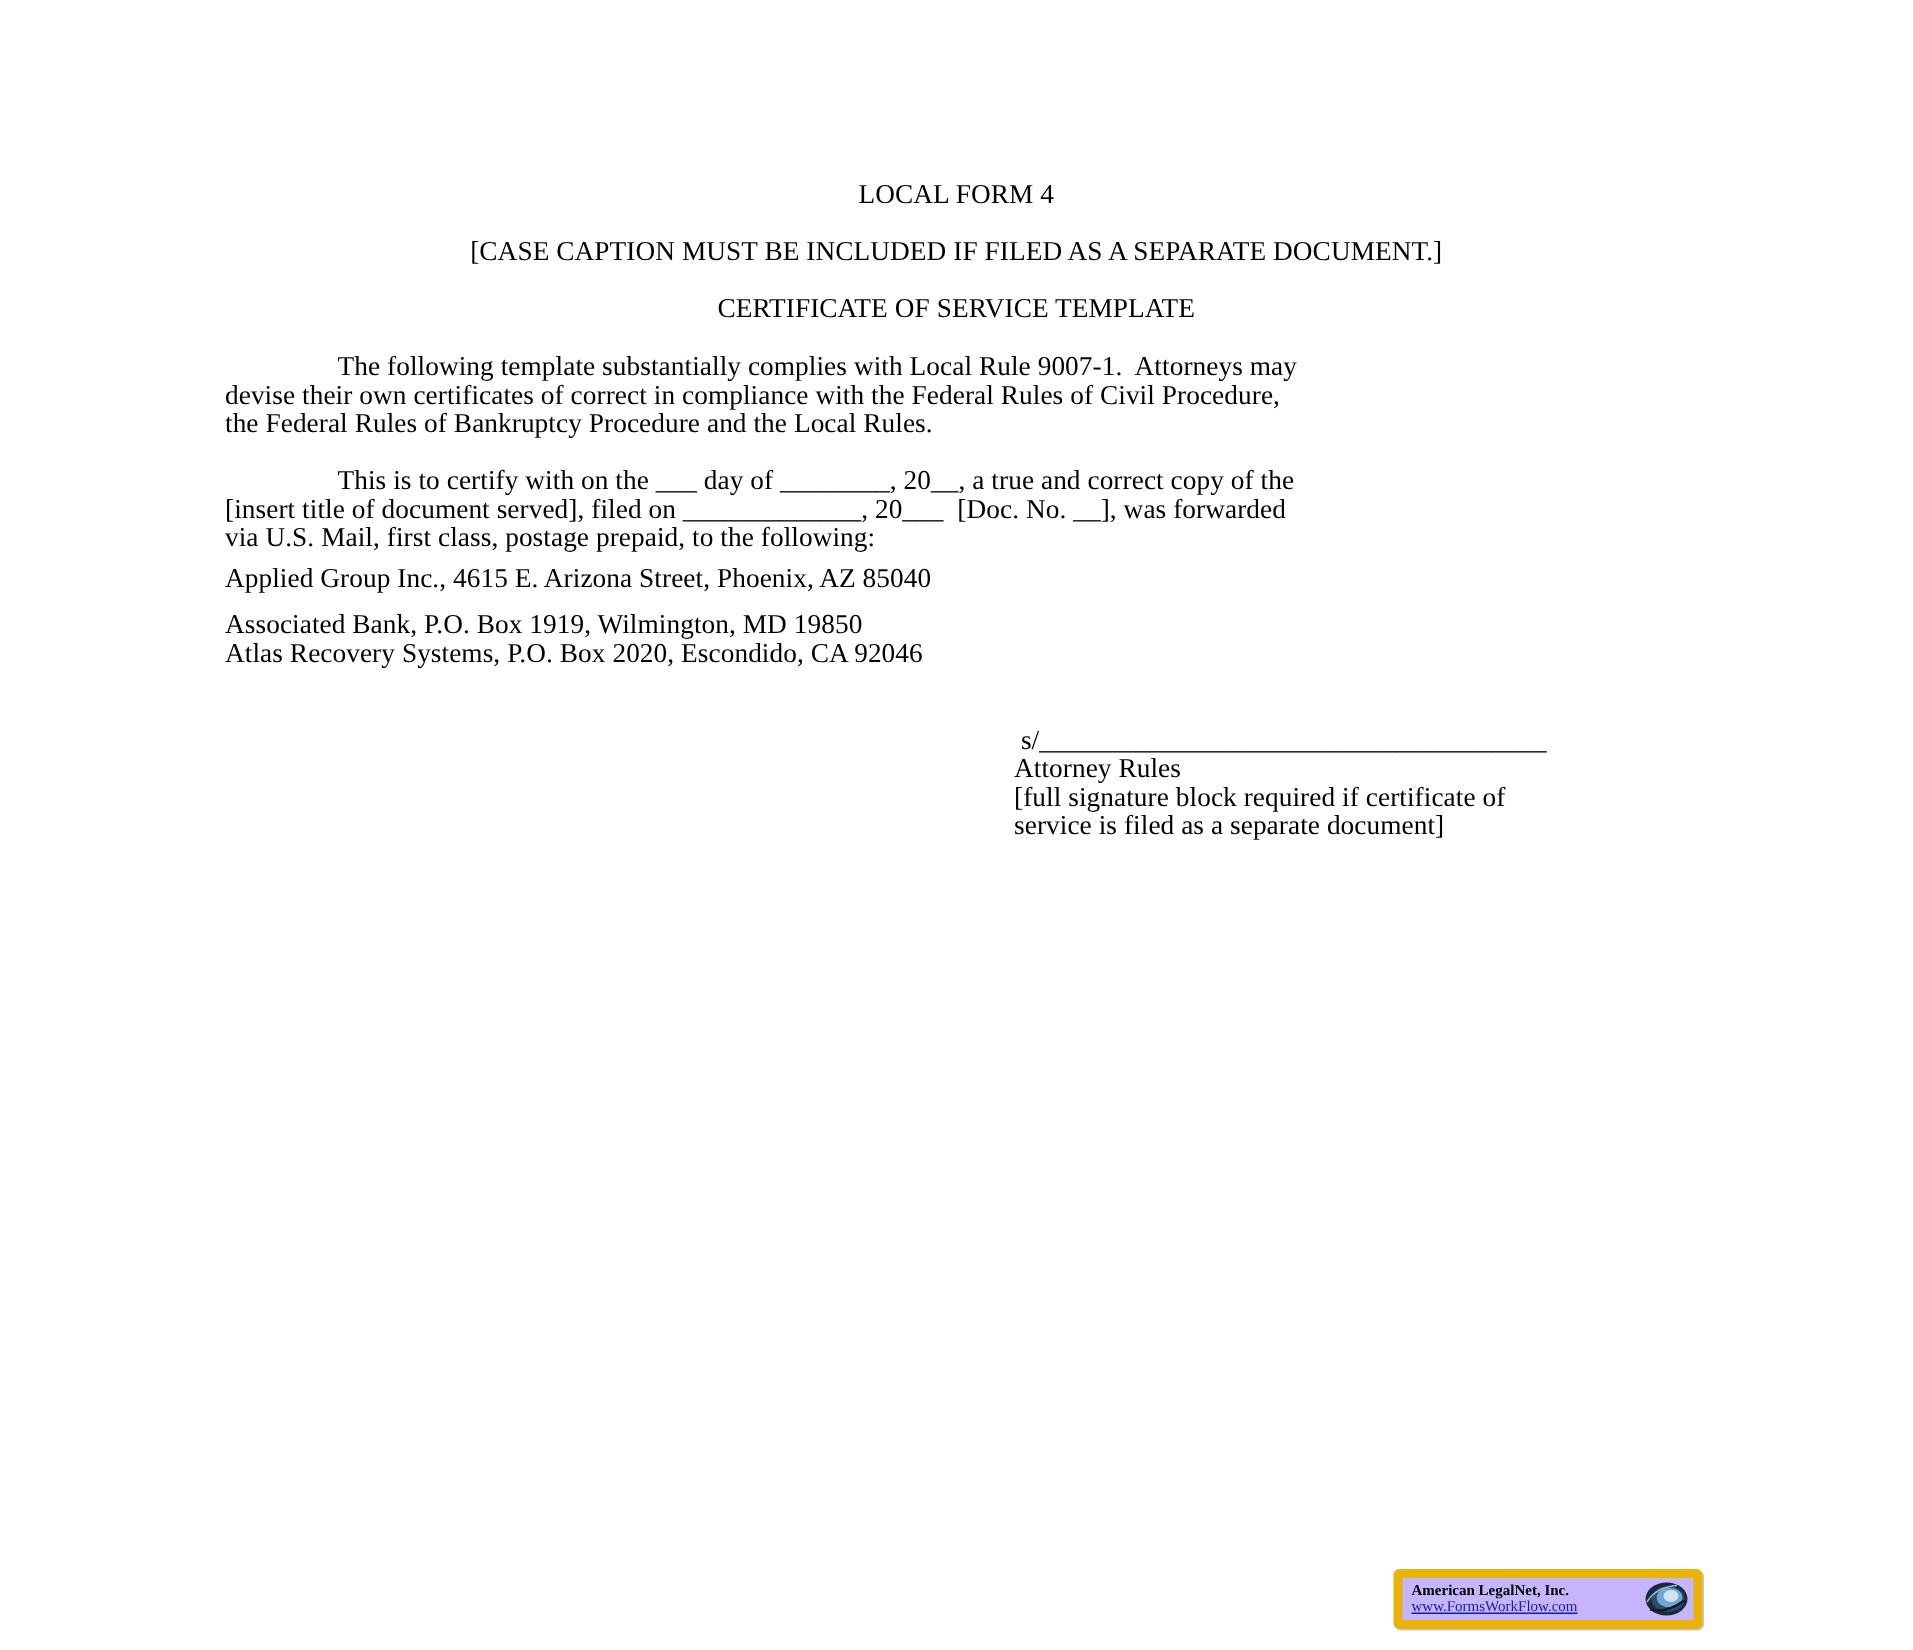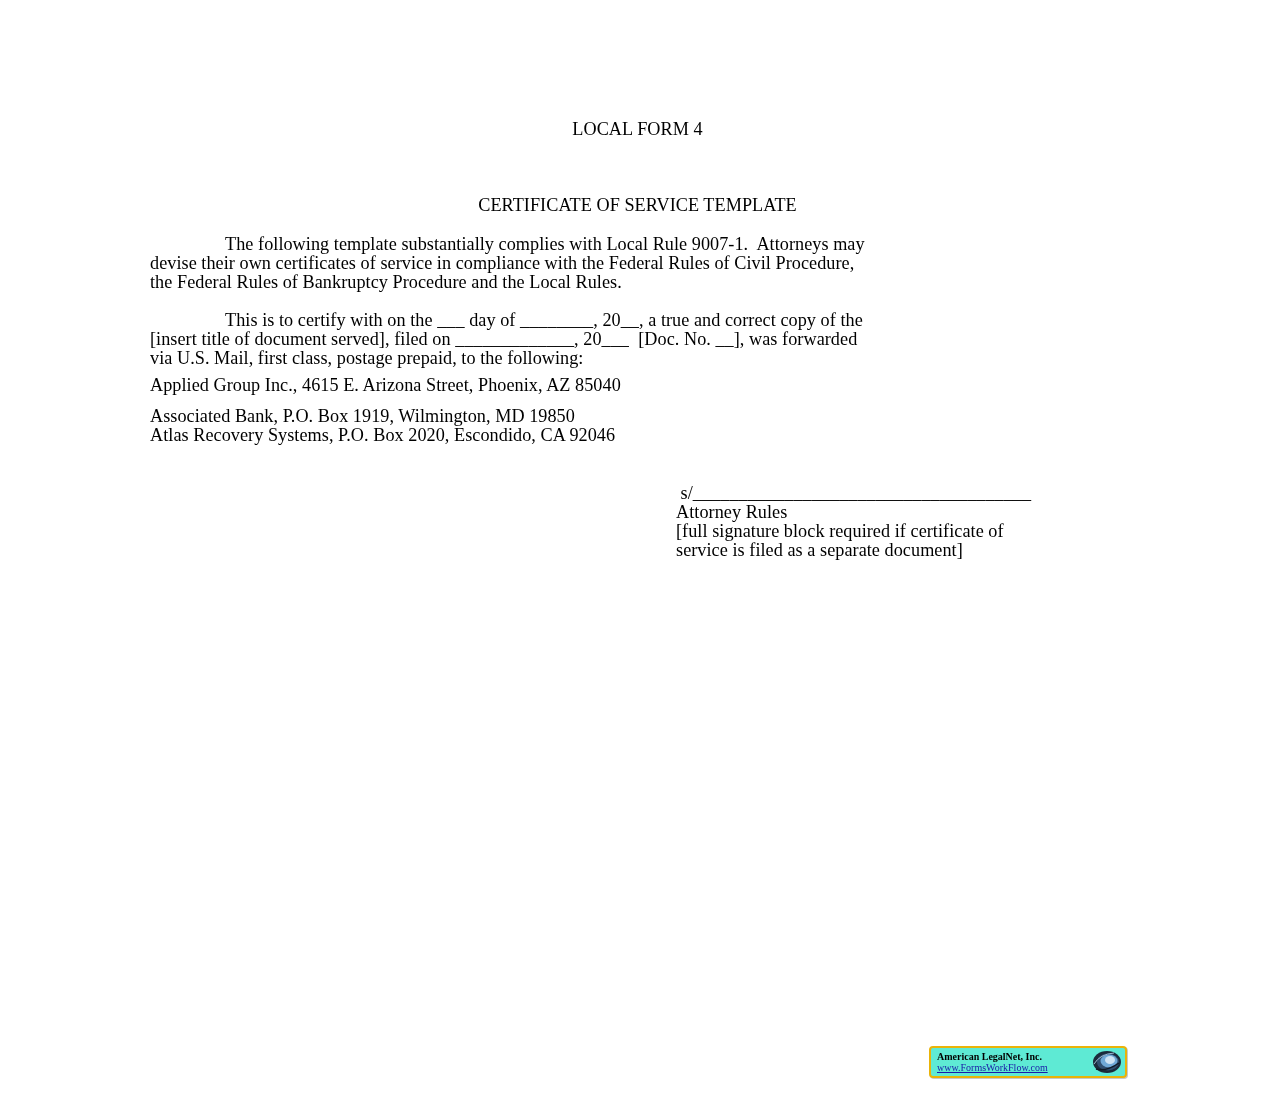--- a/index.html
+++ b/index.html
@@ -38,23 +38,23 @@
     .indent { left: 225px; }
     .sig-col { left: 676px; }
 
     
     .badge {
       position: absolute;
       left: 929px;
       top: 1046px;
       width: 194px;
       height: 28px;
-      border: 2px solid #eab308;
+      border: 6px solid #eab308;
       border-radius: 4px;
-      background: #5eead4;
+      background: #c4b5fd;
       box-shadow: 1px 1px 0 #c8c8c8;
     }
     .badge-company {
       position: absolute;
       left: 6px;
       top: 3px;
       font-family: "Liberation Serif", serif;
       font-weight: bold;
       font-size: 10px;
       line-height: 11px;
@@ -80,26 +80,27 @@
       height: 24px;
     }
   </style>
 </head>
 <body>
 
 <div class="page">
 
   <div class="line center" style="top:120px;">LOCAL FORM 4</div>
 
+  <div class="line center" style="top:158px;">[CASE CAPTION MUST BE INCLUDED IF FILED AS A SEPARATE DOCUMENT.]</div>
 
   <div class="line center" style="top:196px;">CERTIFICATE OF SERVICE TEMPLATE</div>
 
   <div>
     <div class="line indent" style="top:235px;">The following template substantially complies with Local Rule 9007-1.  Attorneys may</div>
-    <div class="line left-col" style="top:254px;">devise their own certificates of service in compliance with the Federal Rules of Civil Procedure,</div>
+    <div class="line left-col" style="top:254px;">devise their own certificates of correct in compliance with the Federal Rules of Civil Procedure,</div>
     <div class="line left-col" style="top:273px;">the Federal Rules of Bankruptcy Procedure and the Local Rules.</div>
   </div>
 
   <div>
     <div class="line indent" style="top:311px;">This is to certify with on the ___ day of ________, 20__, a true and correct copy of the</div>
     <div class="line left-col" style="top:330px;">[insert title of document served], filed on _____________, 20___  [Doc. No. __], was forwarded</div>
     <div class="line left-col" style="top:349px;">via U.S. Mail, first class, postage prepaid, to the following:</div>
   </div>
 
   <div>

